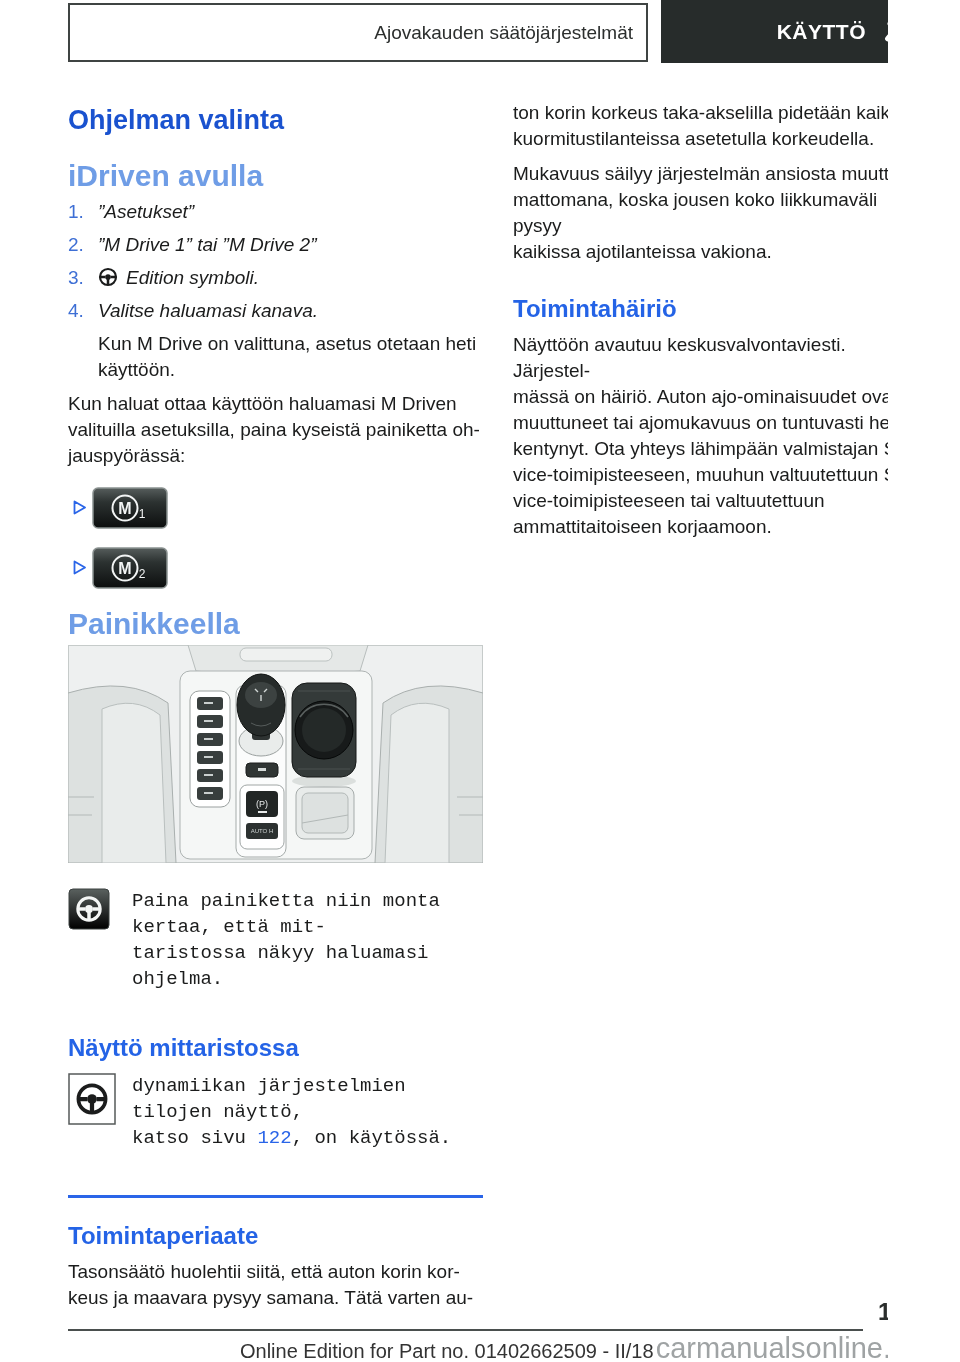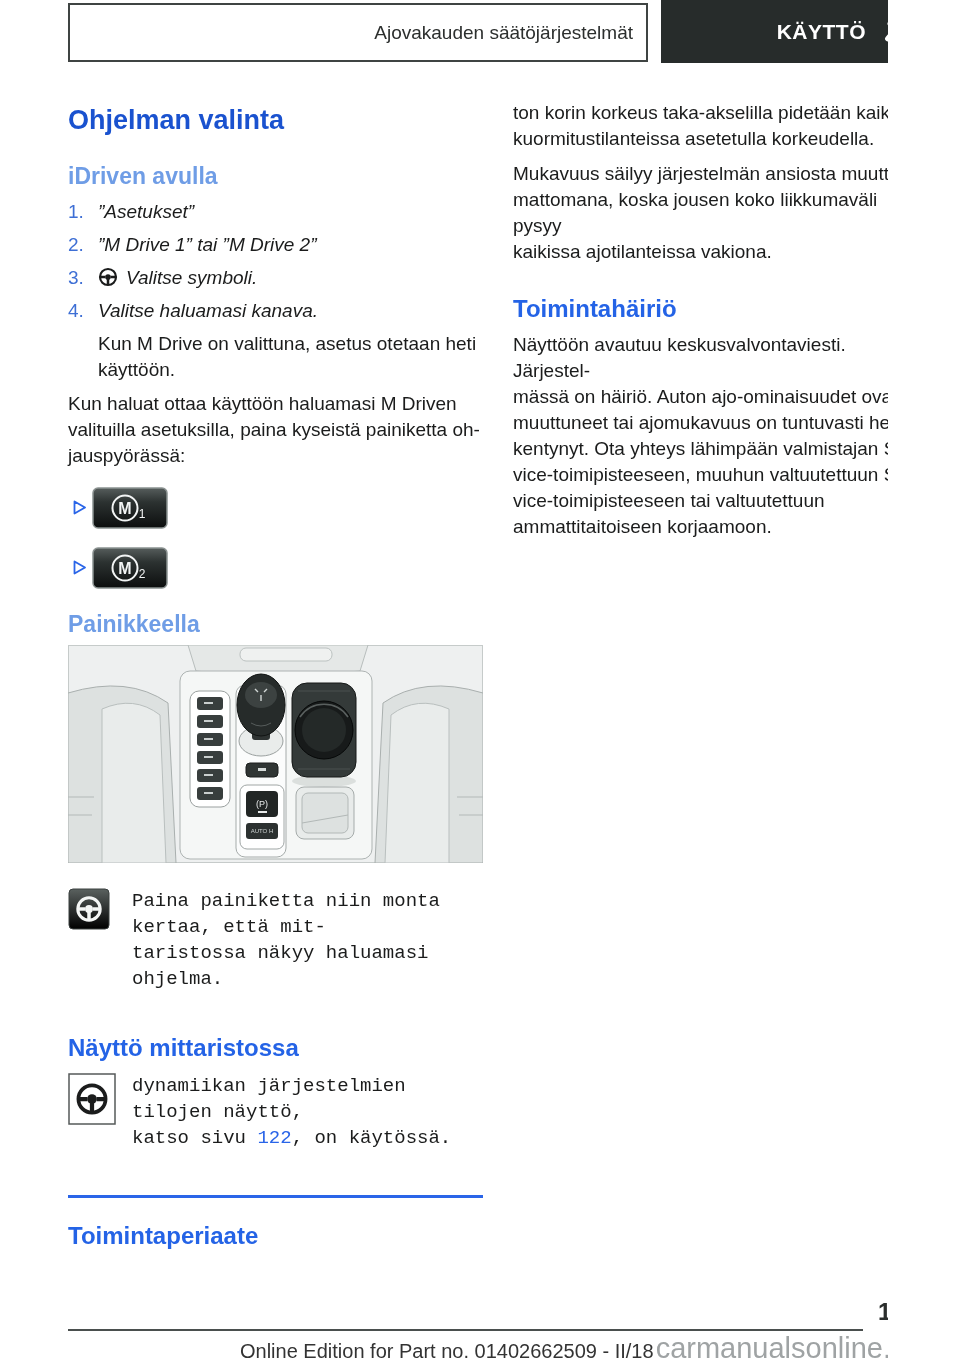--- a/index.html
+++ b/index.html
@@ -16,21 +16,21 @@
   .hdr-tab .tab-label{color:#fff;font-weight:bold;font-size:21px;letter-spacing:.5px;}
 
   
   .col{position:absolute;width:415px;font-size:19px;line-height:26px;}
   .col-left{left:68px;top:105px;}
   .col-right{left:513px;top:100px;}
 
   h1,h2,h3{margin:0;font-weight:bold;}
   .h-big{font-size:27px;line-height:30px;color:#1a52cf;}
   .h-mid{font-size:24px;line-height:27px;color:#2463e6;}
-  .h-sub{font-size:23px;line-height:26px;color:#6f9de6;}
+  .h-sub{font-size:30px;line-height:26px;color:#6f9de6;}
   .h-chapter{font-size:29px;line-height:33px;color:#1a52cf;}
   .rule-blue{height:3px;background:#2a65e8;margin-top:8px;}
 
   .lines{white-space:pre-line;}
   .step{display:flex;margin-bottom:7px;}
   .step-num{width:30px;flex:0 0 30px;color:#3e6fd5;}
   .step-body{flex:1;font-style:italic;}
   .wheel-inline{width:20px;height:20px;vertical-align:-3px;margin-right:8px;}
   .step-note{margin-left:30px;margin-top:6px;}
   .para{margin-top:8px;}
@@ -101,21 +101,21 @@
       <span class="step-body">”Asetukset”</span>
     </div>
     <div class="step">
       <span class="step-num">2.</span>
       <span class="step-body">”M Drive 1” tai ”M Drive 2”</span>
     </div>
     <div class="step">
       <span class="step-num">3.</span>
       <span class="step-body"><svg class="wheel-inline" style="color:#1b1c1c">
             <use href="#wheel"></use>
-          </svg><span>Valitse symboli.</span></span>
+          </svg><span>Edition symboli.</span></span>
     </div>
     <div class="step">
       <span class="step-num">4.</span>
       <span class="step-body">Valitse haluamasi kanava.</span>
     </div>
 
     <div class="step-note lines">Kun M Drive on valittuna, asetus otetaan heti
 käyttöön.</div>
 
     <div class="para lines">Kun haluat ottaa käyttöön haluamasi M Driven
@@ -253,20 +253,22 @@
         <span class="ln"><span>katso sivu </span><a href="#" class="page-link">122</a><span>, on käytössä.</span></span>
       </span>
     </div>
 
     <div class="h-chapter-wrap">
       <div class="rule-blue"></div>
     </div>
 
     <h2 class="h-mid h-principle">Toimintaperiaate</h2>
 
+    <div class="para-after-h lines">Tasonsäätö huolehtii siitä, että auton korin kor-
+keus ja maavara pysyy samana. Tätä varten au-</div>
   </div>
 
   <div class="col col-right">
     <div class="lines">ton korin korkeus taka-akselilla pidetään kaikissa
 kuormitustilanteissa asetetulla korkeudella.</div>
     <div class="lines" style="margin-top:9px;">Mukavuus säilyy järjestelmän ansiosta muuttu-
 mattomana, koska jousen koko liikkumaväli pysyy
 kaikissa ajotilanteissa vakiona.</div>
     <h2 class="h-mid h-malfunction">Toimintahäiriö</h2>
     <div class="para-after-h lines">Näyttöön avautuu keskusvalvontaviesti. Järjestel-

